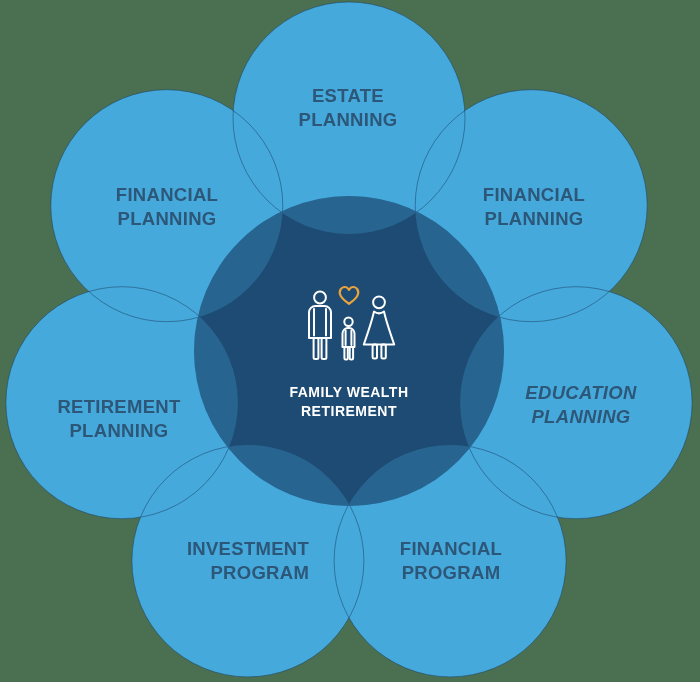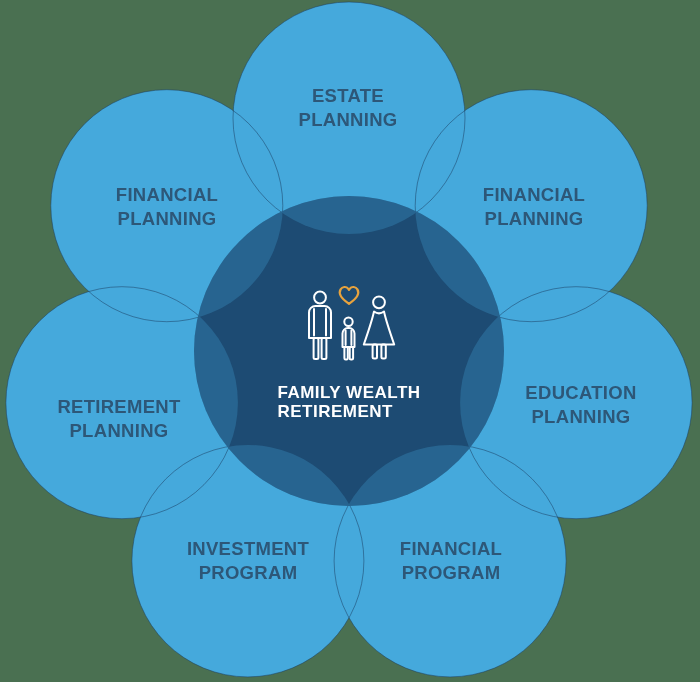--- a/index.html
+++ b/index.html
@@ -9,28 +9,28 @@
 
   .petal-outline{fill:none;stroke:rgba(25,60,95,0.5);stroke-width:1;}
   .icon-stroke{fill:none;stroke:#ffffff;stroke-width:2;stroke-linecap:round;stroke-linejoin:round;}
   .heart-stroke{fill:none;stroke:#e8a33d;stroke-width:2.2;stroke-linecap:round;stroke-linejoin:round;}
 
   .petal-label{position:absolute;transform:translate(-50%,-50%);text-align:center;
     font-weight:700;font-size:18.5px;line-height:24px;letter-spacing:.3px;
     color:#2d5778;white-space:nowrap;}
   .lbl-estate{left:348px;top:108px;}
   .lbl-business{left:534px;top:207px;}
-  .lbl-education{left:581px;top:405px;}
+  .lbl-education{left:581px;top:405px;font-style:italic;}
   .lbl-insurance{left:451px;top:561px;}
-  .lbl-investment{left:248px;top:561px;}
+  .lbl-investment{left:248px;top:561px;text-align:right;}
   .lbl-retirement{left:119px;top:419px;}
   .lbl-financial{left:167px;top:207px;text-align:center;}
 
   .center-label{position:absolute;left:349px;top:402px;transform:translate(-50%,-50%);
-    font-weight:700;font-size:17px;line-height:19px;
+    text-align:center;font-weight:700;font-size:14px;line-height:19px;
     letter-spacing:.5px;color:#ffffff;white-space:nowrap;}
   .line{display:block;}
 </style>
 </head>
 <body>
 
 <div class="stage">
   <svg width="700" height="682" viewBox="0 0 700 682">
     <defs>
       <clipPath id="navy-clip">

